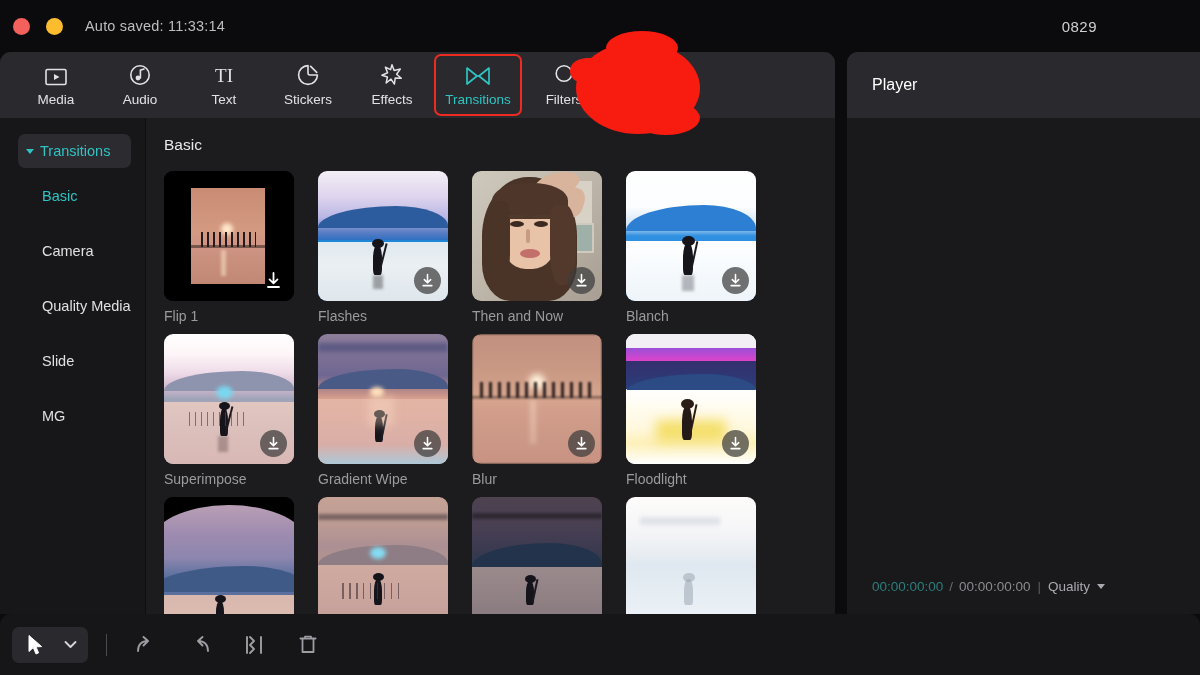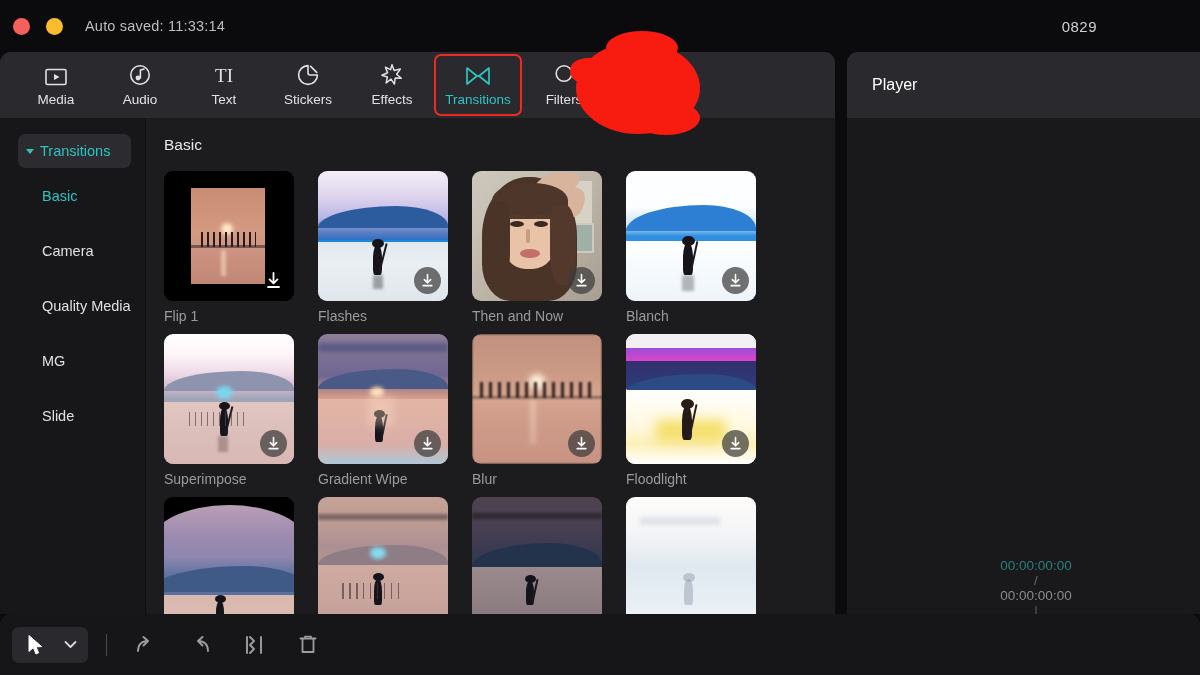--- a/index.html
+++ b/index.html
@@ -139,21 +139,21 @@
     position:absolute; left:847px; top:52px; width:353px; height:562px;
     background:#1c1c1f; border-radius:11px 0 0 0; overflow:hidden;
   }
   .player-head {
     height:66px; background:#2a2a2e; display:flex; align-items:center;
     padding-left:25px; font-size:16px; color:#ffffff;
   }
   .player-stage { height:440px; background:#19191c; }
   .player-foot {
     height:56px; display:flex; align-items:center; padding-left:25px;
-    font-size:13.5px; color:#8e8e94; background:#19191c;flex-direction:column;
+    font-size:13.5px; color:#8e8e94; background:#19191c;
   }
   .tc-cur { color:#2a7f7c; }
   .tc-sep { color:#6a6a70; margin:0 6px; }
   .tc-tot { color:#8a8a90; }
   .tc-bar { color:#5a5a60; margin:0 7px; }
   .quality { color:#a9a9af; cursor:pointer; }
   .q-caret {
     display:inline-block; margin-left:7px;
     width:0;height:0;border-left:4px solid transparent;border-right:4px solid transparent;
     border-top:5px solid #a9a9af; vertical-align:middle;
@@ -292,24 +292,24 @@
         <div class="side-item active">
           <span>Basic</span>
         </div>
         <div class="side-item">
           <span>Camera</span>
         </div>
         <div class="side-item">
           <span>Quality Media</span>
         </div>
         <div class="side-item">
-          <span>MG</span>
+          <span>Slide</span>
         </div>
         <div class="side-item">
-          <span>Slide</span>
+          <span>MG</span>
         </div>
       </div>
 
       <div class="content">
         <div class="section-title">Basic</div>
 
         <div class="grid">
 
           <div class="cell">
             <div class="thumb">

